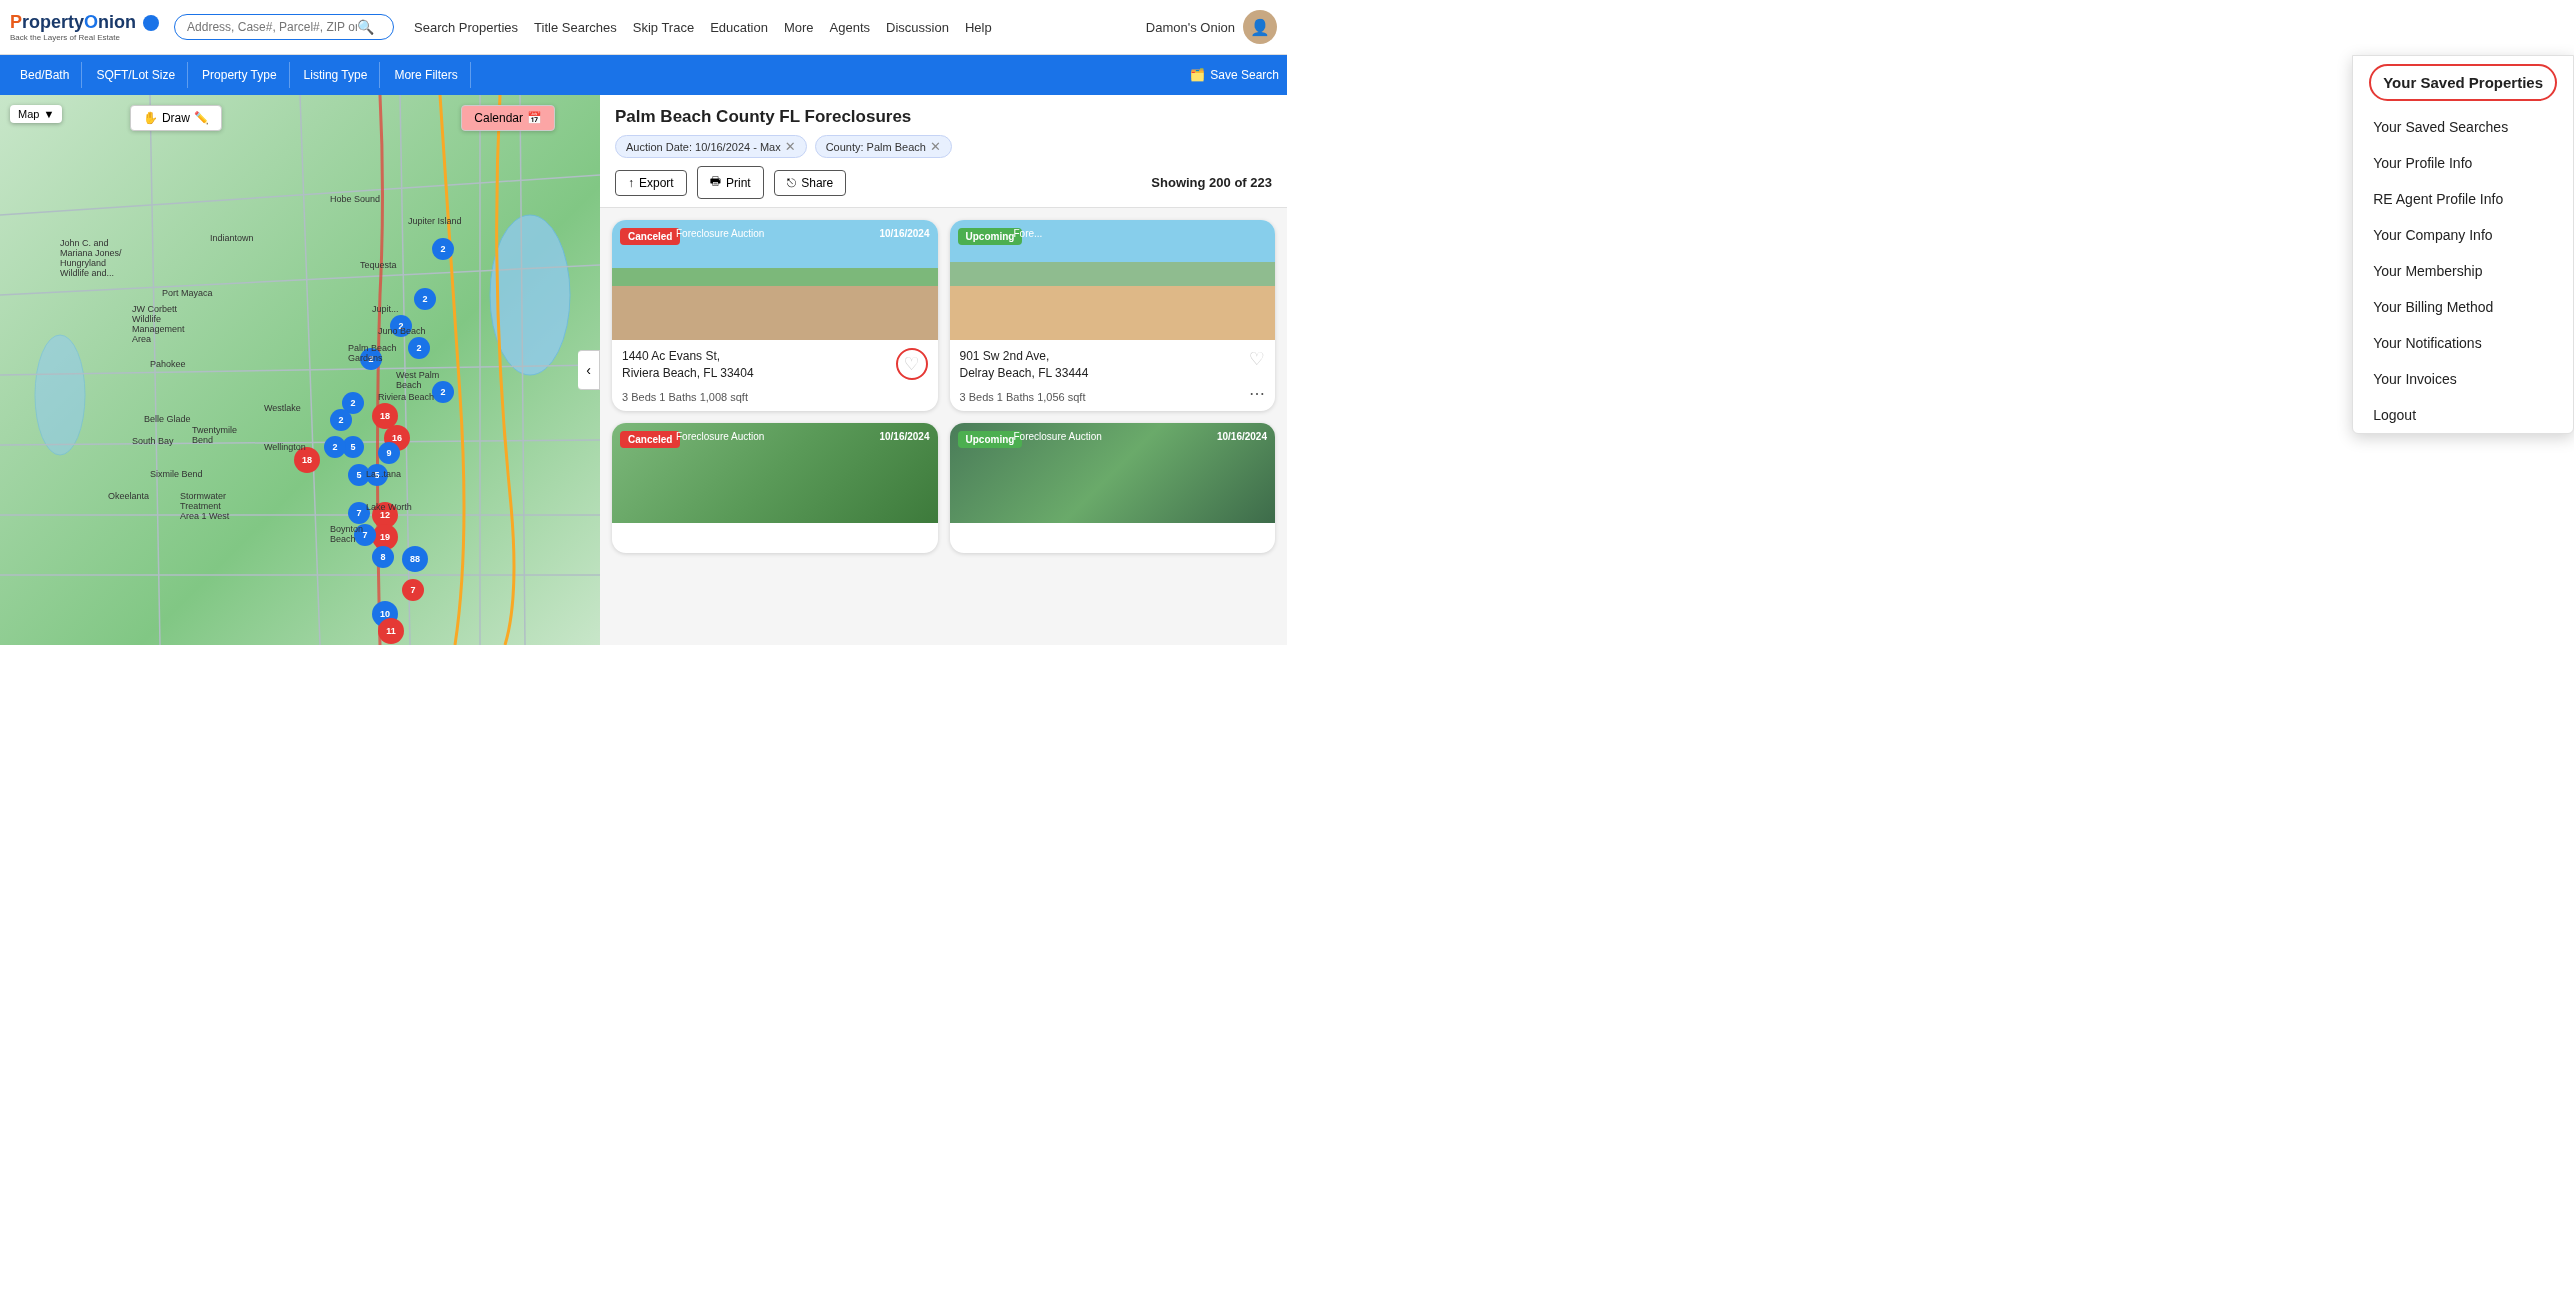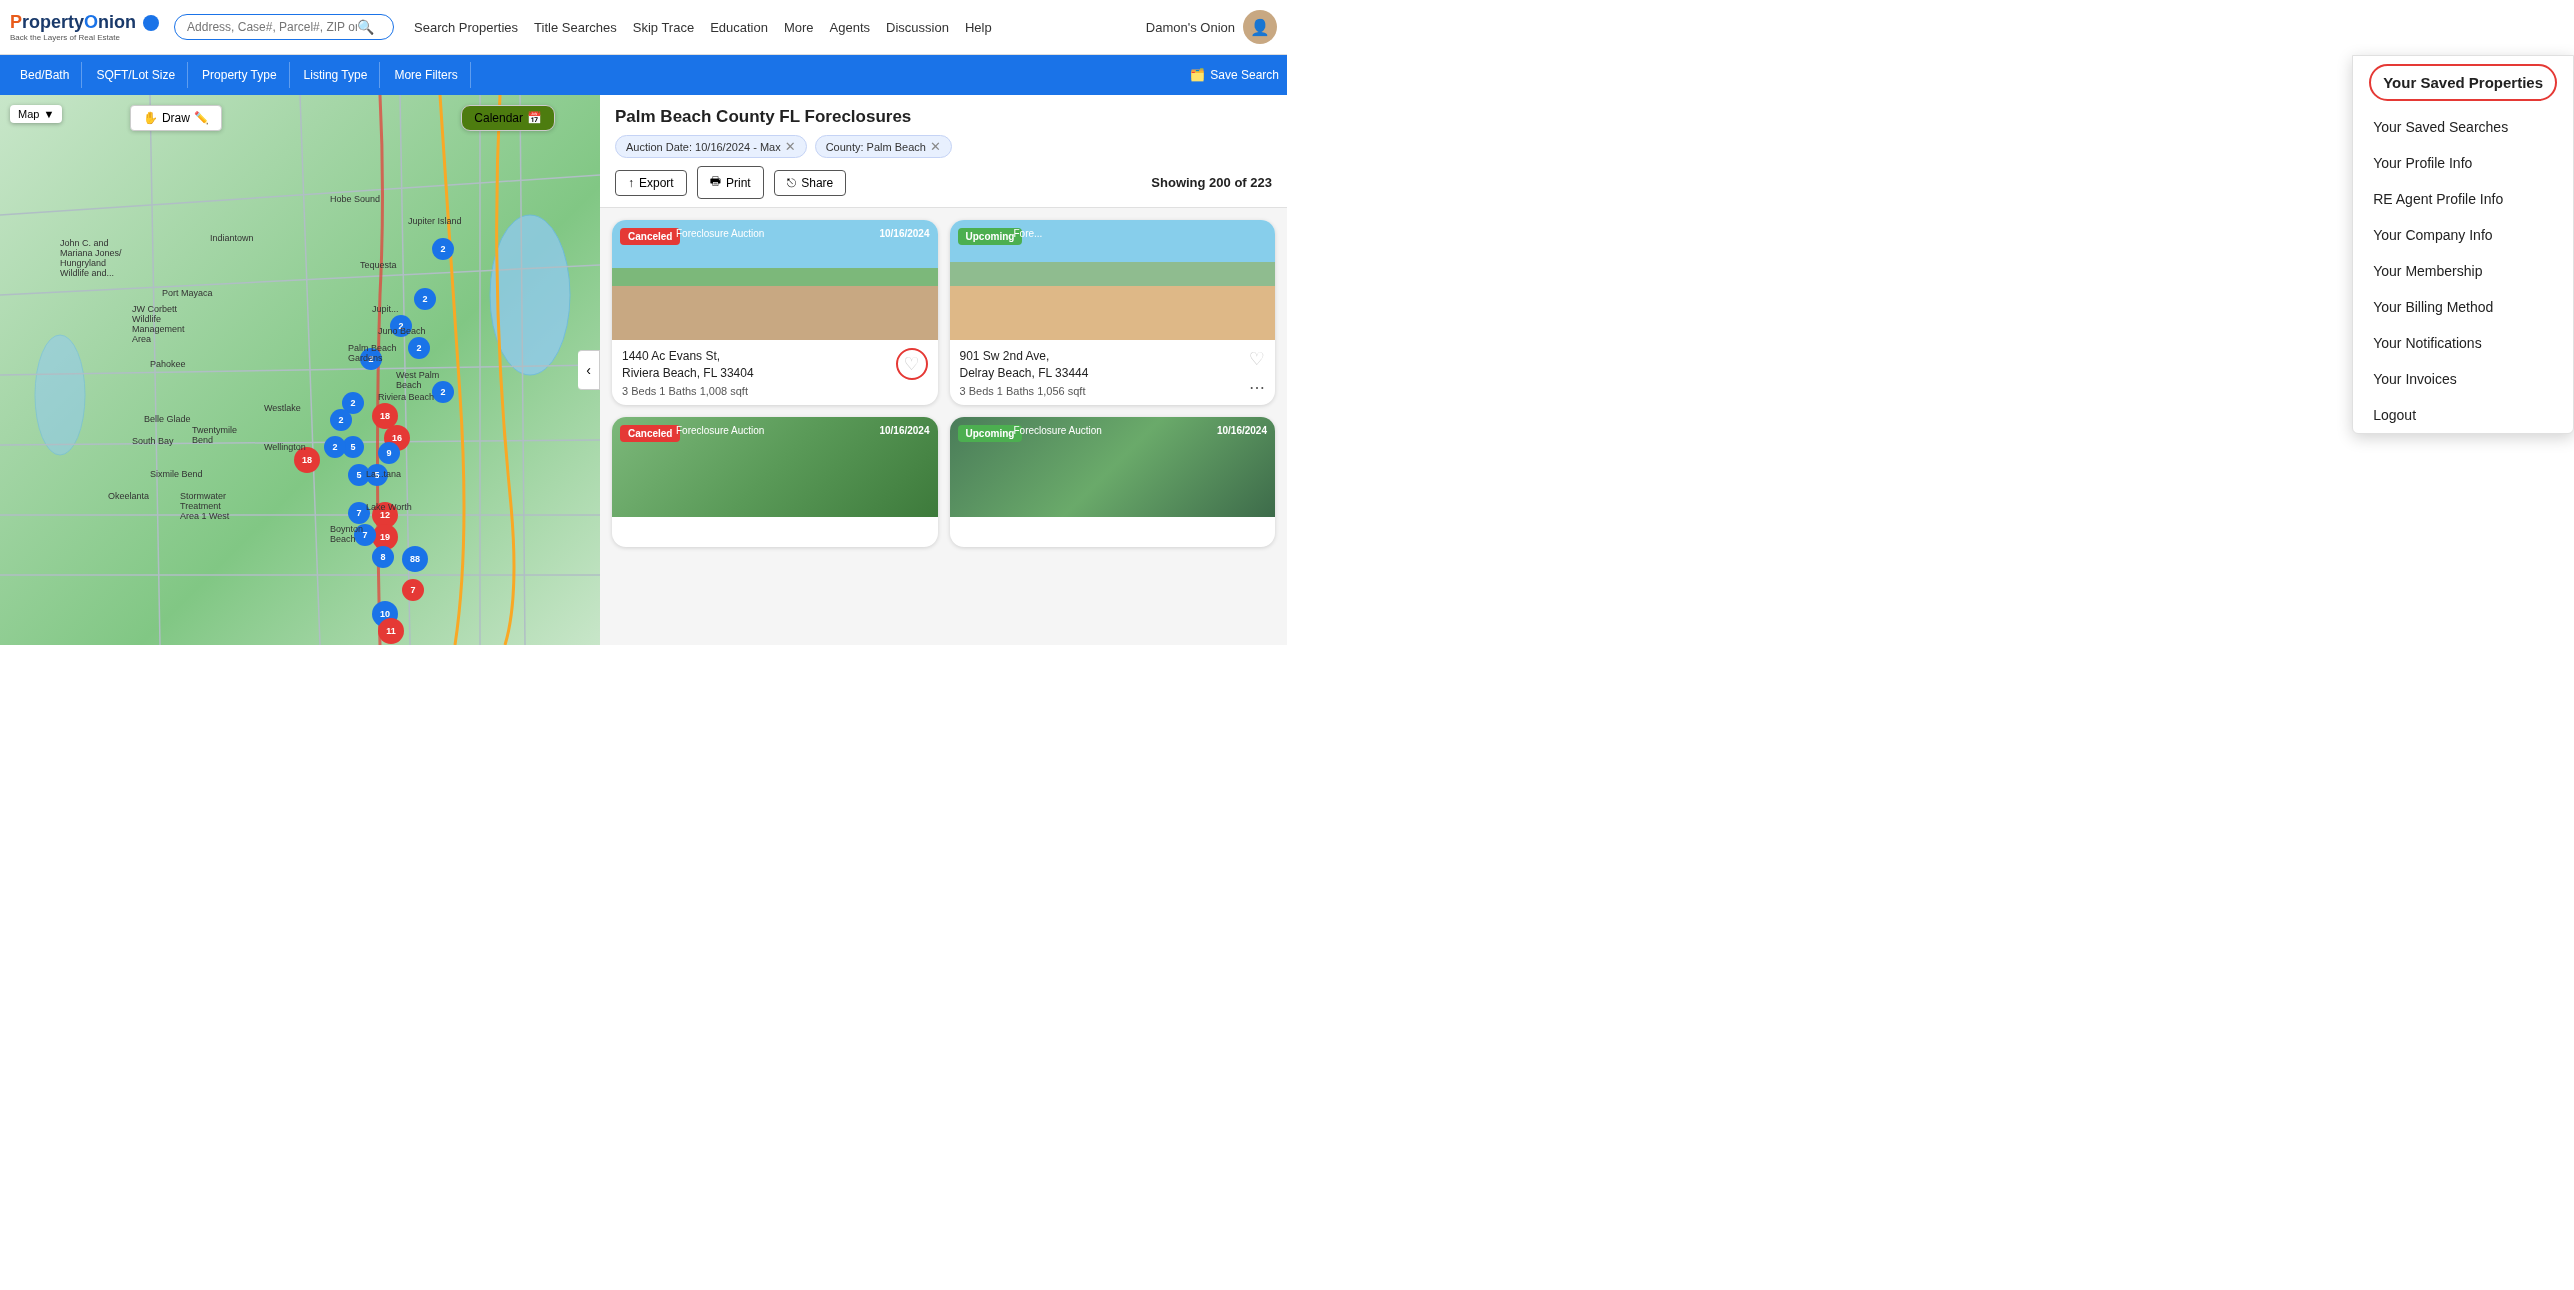--- a/index.html
+++ b/index.html
@@ -163,23 +163,23 @@
       cursor: pointer;
       box-shadow: 0 1px 4px rgba(0,0,0,0.2);
       display: flex;
       align-items: center;
       gap: 4px;
     }
     #calendar-btn {
       position: absolute;
       top: 10px;
       right: 45px;
-      background: #4d7c0f;
+      background: #fca5a5;
       border: 1px solid #ccc;
-      border-radius: 9px;
+      border-radius: 4px;
       padding: 5px 12px;
       font-size: 12px;
       cursor: pointer;
       box-shadow: 0 1px 4px rgba(0,0,0,0.2);
       display: flex;
       align-items: center;
       gap: 4px;
     }
     #map-collapse-btn {
       position: absolute;
@@ -341,21 +341,21 @@
     }
     .card-address {
       font-size: 12px;
       color: #222;
       font-weight: 500;
       line-height: 1.4;
     }
     .card-details {
       font-size: 11px;
       color: #555;
-      margin-top: 3px;
+      margin-top: 9px;
     }
     .card-favorite {
       position: absolute;
       right: 10px;
       top: 8px;
       font-size: 18px;
       color: #ccc;
       cursor: pointer;
     }
     .card-favorite-circled {

